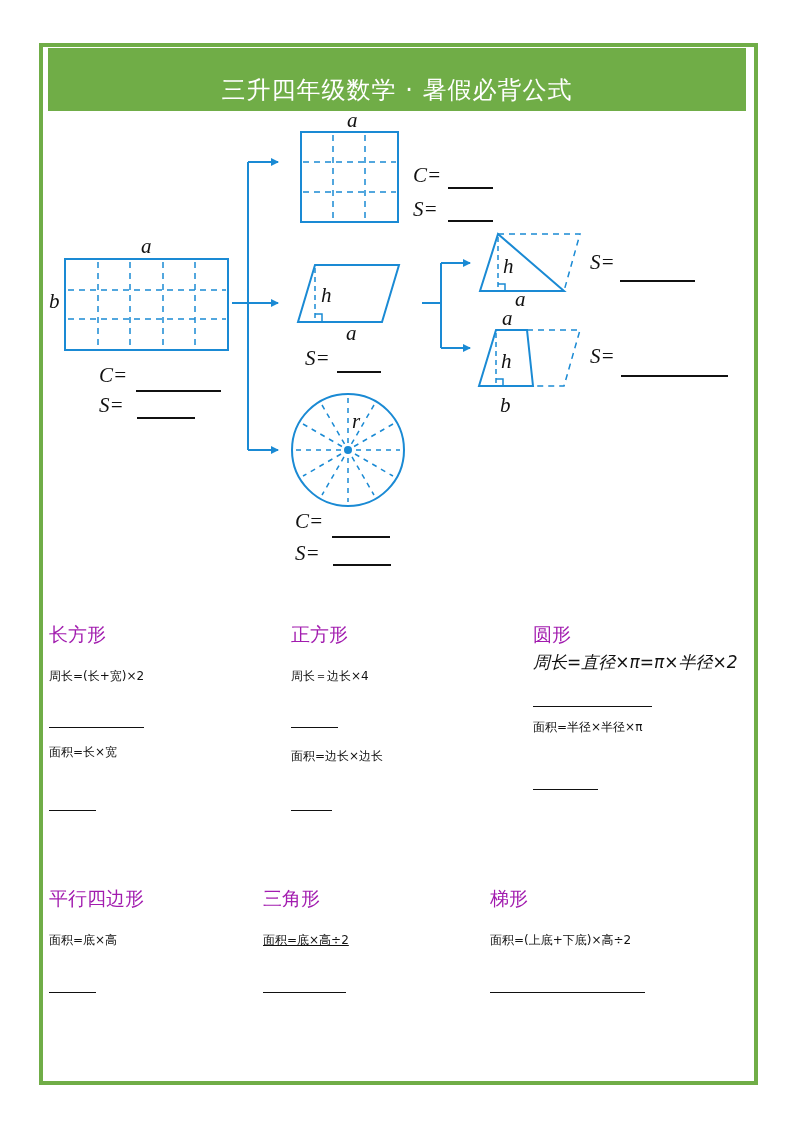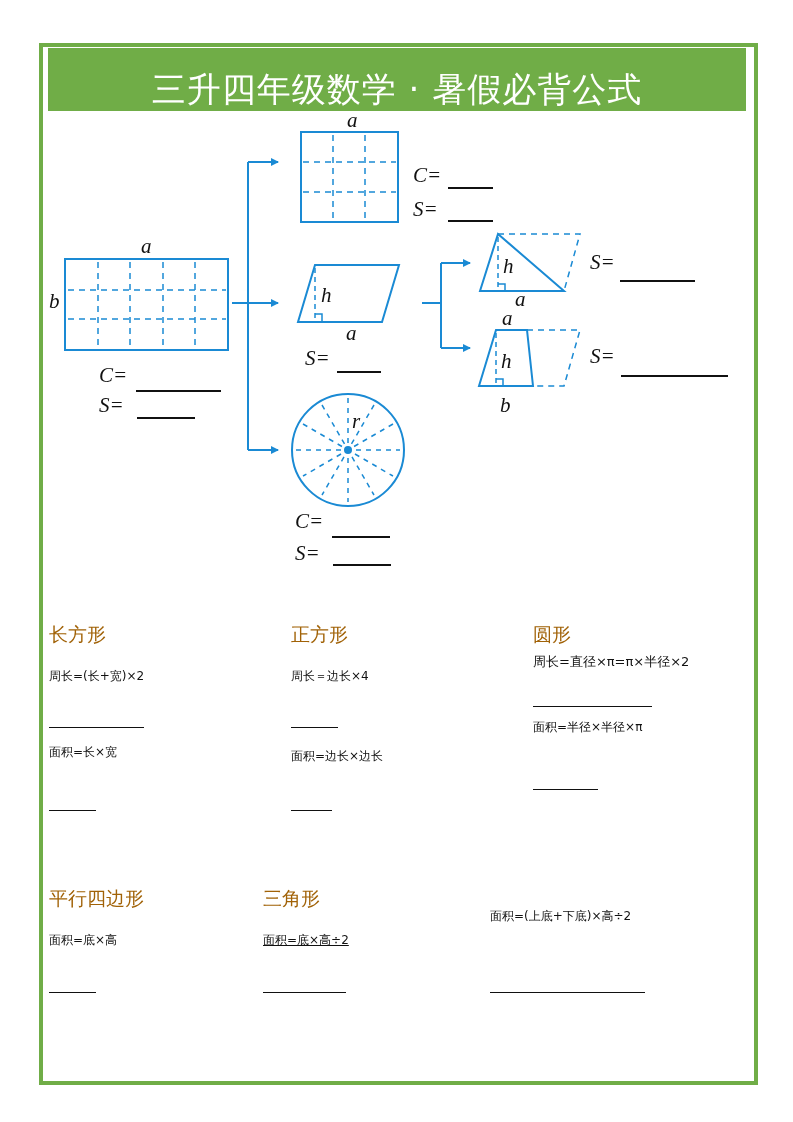--- a/index.html
+++ b/index.html
@@ -2,28 +2,28 @@
 <html><head>
 <meta charset="utf-8">
 <style>
   html, body { margin:0; padding:0; background:#ffffff; }
   body { width:793px; height:1122px; position:relative; overflow:hidden;
          font-family:"DejaVu Sans", sans-serif; color:#111; }
   .frame { position:absolute; left:39px; top:43px; width:711px; height:1034px;
            border:4px solid #70ad47; box-sizing:content-box; }
   .header { position:absolute; left:48px; top:48px; width:698px; height:63px;
             background:#70ad47; display:flex; align-items:center; justify-content:center; }
-  .header-title { color:#ffffff; font-size:34px; letter-spacing:1px;
+  .header-title { color:#ffffff; font-size:24px; letter-spacing:1px;
                   font-family:"DejaVu Sans", sans-serif;margin-top:20px; }
   svg.diagram { position:absolute; left:0; top:0; width:793px; height:600px; }
   .mi { font-family:"Liberation Serif", "DejaVu Serif", serif; font-style:italic; font-size:21px; fill:#111; }
   .blk { position:absolute; }
-  .blk-title { color:#a16207; font-size:19px; line-height:24px; white-space:nowrap; }
+  .blk-title { color:#a21caf; font-size:19px; line-height:24px; white-space:nowrap; }
   .blk-line { font-size:12px; line-height:24px; white-space:nowrap; color:#111; }
-  .blk-line.small { font-size:13px; line-height:18px; }
+  .blk-line.small { font-size:17px; line-height:18px;font-style:italic; }
   .blank { position:absolute; height:0; border-top:1.5px solid #111; }
 </style>
 </head>
 <body>
 
 <div class="frame"></div>
 <div class="header">
   <span class="header-title">三升四年级数学 · 暑假必背公式</span>
 </div>
 
@@ -174,15 +174,16 @@
 </div>
 <div class="blank" style="left:49px; top:992px; width:47px;"></div>
 
 <div class="blk" style="left:263px; top:886px;">
   <div class="blk-title">三角形</div>
   <div class="blk-line" style="margin-top:18px;text-decoration:underline;">面积=底×高÷2</div>
 </div>
 <div class="blank" style="left:263px; top:992px; width:83px;"></div>
 
 <div class="blk" style="left:490px; top:886px;">
+  <div class="blk-title">梯形</div>
   <div class="blk-line" style="margin-top:18px; font-size:12px;">面积=(上底+下底)×高÷2</div>
 </div>
 <div class="blank" style="left:490px; top:992px; width:155px;"></div>
 
 </body></html>

